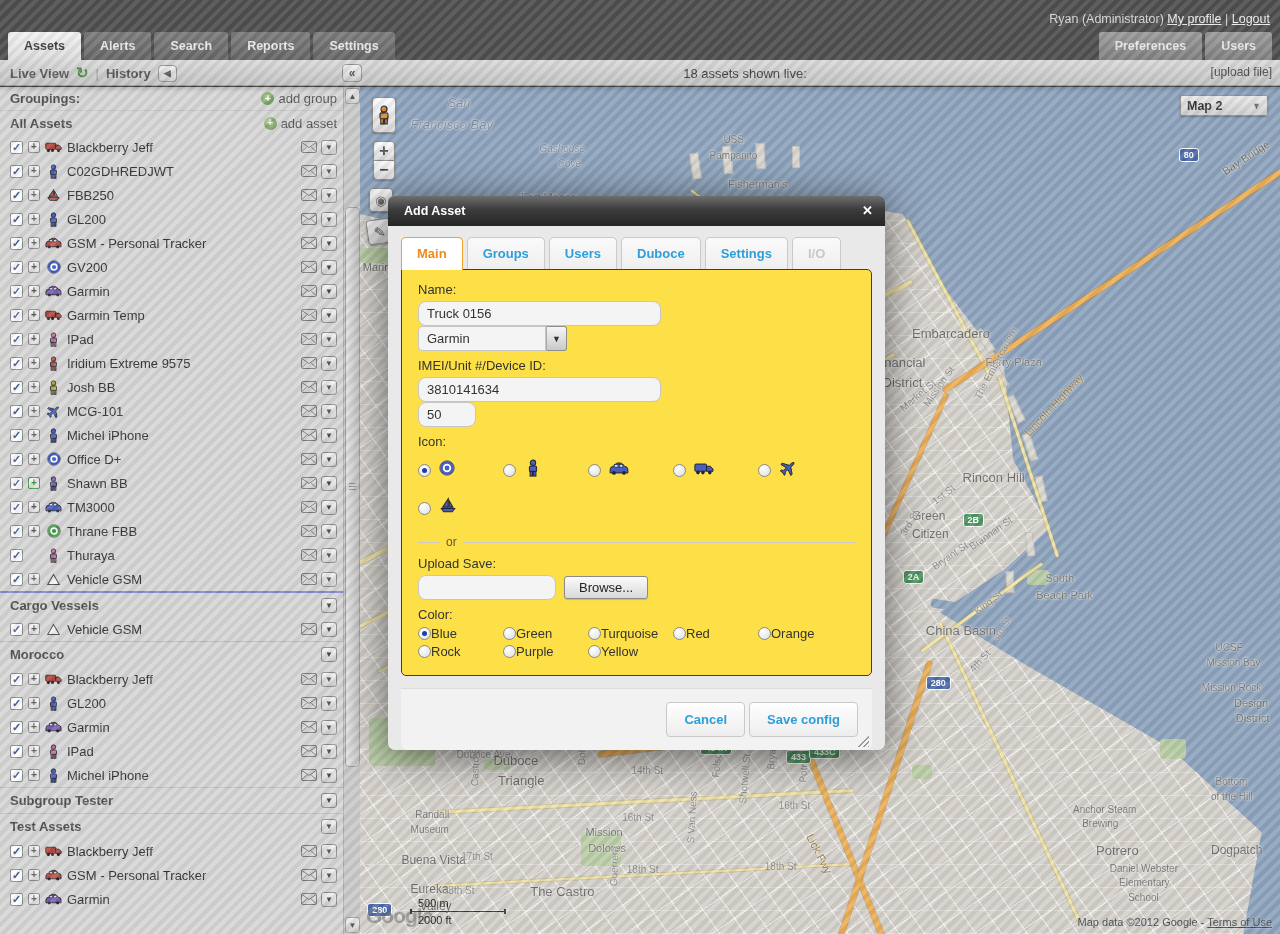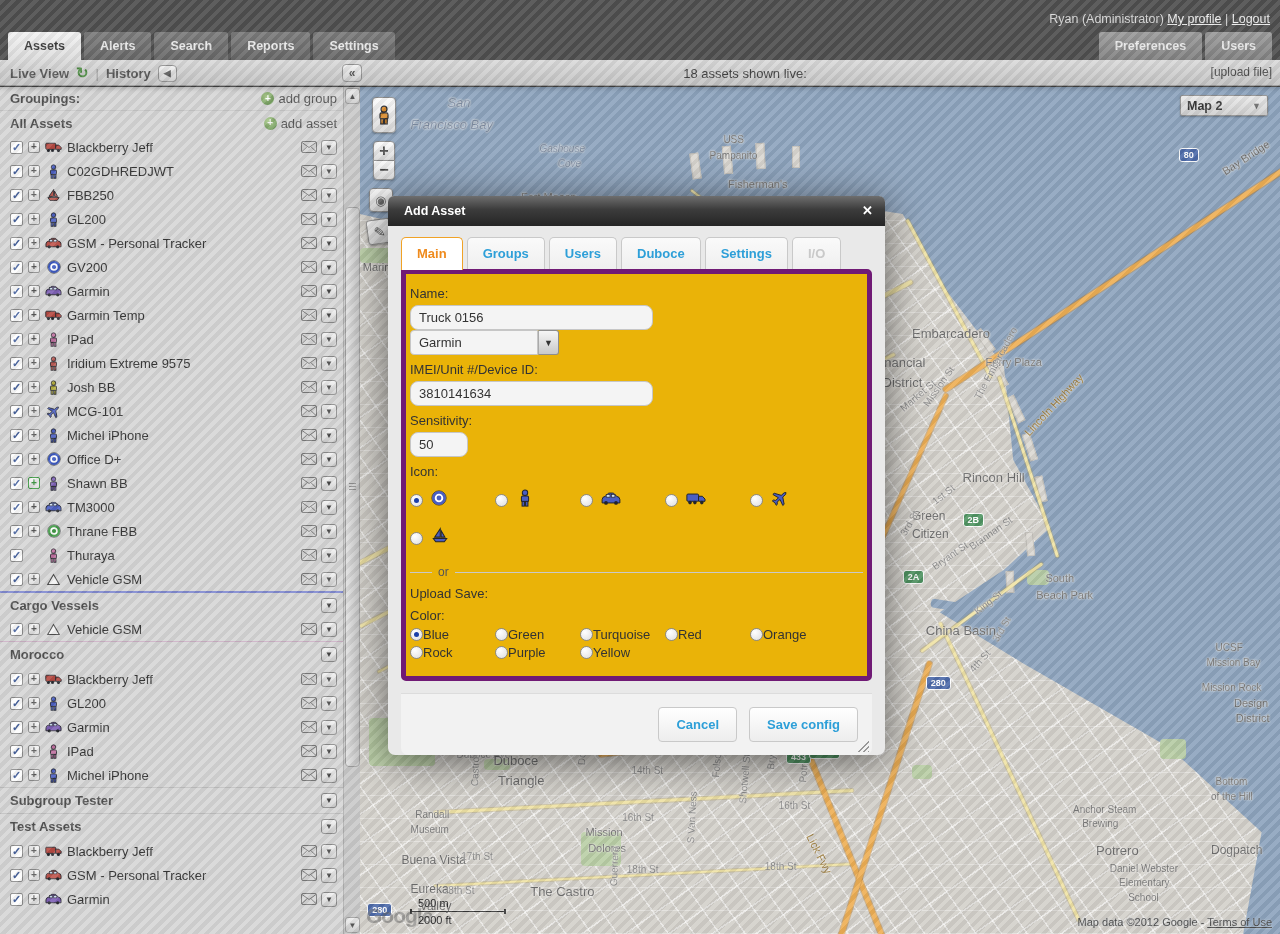--- a/index.html
+++ b/index.html
@@ -152,22 +152,22 @@
   #mclose { position:absolute; right:12px; top:0; line-height:30px; font-size:13px;
     font-weight:bold; color:#fff; cursor:pointer; }
   #mbody { padding:11px 13px 0; }
   #mtabs { display:flex; gap:4px; position:relative; z-index:2; }
   .mtab { padding:8px 15px; font-size:13px; font-weight:bold; color:#2d9fd8;
     background:linear-gradient(#fafafa,#efefef); border:1px solid #c9c9c9;
     border-bottom:none; border-radius:5px 5px 0 0; cursor:pointer; }
   .mtab.active { background:#fff; border-color:#f0a226; color:#ef8b1d;
     padding-bottom:9px; margin-bottom:-1px; }
   .mtab.disabled { color:#c9c9c9; cursor:default; }
-  #mpanel { position:relative; z-index:1; background:#eab308; border:5px solid #701a75;
-    border-radius:0 5px 5px 5px; padding:12px 4px 16px; }
+  #mpanel { position:relative; z-index:1; background:#fde047; border:1px solid #701a75;
+    border-radius:0 5px 5px 5px; padding:12px 16px 16px; }
   .flabel { font-size:13px; color:#333; margin:7px 0 4px; }
   .tinput { display:block; background:#f4f4f4; border:1px solid #c6c6c6; border-radius:8px;
     padding:4px 8px; font-size:13px; color:#333; font-family:inherit; }
   .w240 { width:243px; } .w55 { width:58px; } .w140 { width:138px; }
   .selwrap { display:inline-flex; }
   .selwrap .tinput { width:128px; border-radius:4px 0 0 4px; }
   .selbtn { width:21px; border:1px solid #8e8e8e; border-left:1px solid #aaa;
     border-radius:0 3px 3px 0; background:linear-gradient(#f6f6f6,#c9c9c9);
     display:inline-flex; align-items:center; justify-content:center; font-size:9px;
     color:#333; cursor:pointer; }
@@ -185,21 +185,21 @@
   #or-row .hr.short { flex:0 0 22px; }
   #upload-row { display:flex; gap:8px; align-items:center; }
   #browse-btn { border:1px solid #8a8a8a; border-radius:3px; padding:3px 14px;
     background:linear-gradient(#fbfbfb,#d9d9d9); font-size:13px; color:#222;
     cursor:pointer; box-shadow:0 1px 1px rgba(0,0,0,.15); }
   #color-grid { display:grid; grid-template-columns:repeat(5,85px); row-gap:3px;
     margin-top:4px; }
   .copt { display:flex; align-items:center; font-size:13px; color:#333; }
   #mfooter { margin-top:12px; background:#f2f2f2; border-top:1px solid #dcdcdc;
     border-radius:0 0 7px 7px; padding:13px 14px; display:flex;
-    justify-content:flex-end; gap:12px; position:relative; }
+    justify-content:flex-end; gap:4px; position:relative; }
   .fbtn { background:linear-gradient(#fff,#ededed); border:1px solid #c9c9c9;
     border-radius:4px; color:#2d9fd8; font-weight:bold; font-size:13px;
     padding:9px 17px; cursor:pointer; font-family:inherit; }
   #resize-grip { position:absolute; right:3px; bottom:3px; width:12px; height:12px;
     background:repeating-linear-gradient(135deg, transparent 0 2px, #999 2px 3.5px);
     clip-path:polygon(100% 0, 100% 100%, 0 100%); cursor:nwse-resize; }
 </style>
 </head>
 <body>
 
@@ -1066,21 +1066,20 @@
       </div>
     <div id="mpanel">
       <div class="flabel" style="margin-top:0">Name:</div>
       <input class="tinput w240" value="Truck 0156" style="">
       <span class="selwrap">
         <input class="tinput" value="Garmin" style="">
         <span class="selbtn">▼</span>
       </span>
       <div class="flabel">IMEI/Unit #/Device ID:</div>
       <input class="tinput w240" value="3810141634" style="">
-      <div class="flabel">Sensitivity:</div>
       <input class="tinput w55" value="50" style="">
       <div class="flabel">Icon:</div>
       <div id="icon-grid">
           <div class="icopt">
             <span class="rdo on"></span>
             <span><svg width="16" height="16" viewBox="0 0 16 16">
                 <circle cx="8" cy="8" r="7.1" fill="none" stroke="#23252b" stroke-width="0.8"></circle>
                 <circle cx="8" cy="8" r="5.6" fill="#fff" stroke="#4a5ec2" stroke-width="2.7"></circle>
                 <circle cx="8" cy="8" r="2.4" fill="#4a5ec2"></circle>
               </svg></span>
@@ -1130,20 +1129,24 @@
                 <path d="M2 10.2 h12 l-2.2 3 H4.2 z" fill="#4a5ec2" stroke="#23252b" stroke-width="0.9"></path>
               </svg></span>
           </div>
         </div>
       <div id="or-row">
         <span class="hr short"></span>
         <span>or</span>
         <span class="hr"></span>
       </div>
       <div class="flabel">Upload Save:</div>
+      <div id="upload-row">
+        <input class="tinput w140" value="" style="">
+        <button id="browse-btn">Browse...</button>
+      </div>
       <div class="flabel">Color:</div>
       <div id="color-grid">
           <div class="copt">
             <span class="rdo on"></span>
             <span>Blue</span>
           </div>
           <div class="copt">
             <span class="rdo"></span>
             <span>Green</span>
           </div>

